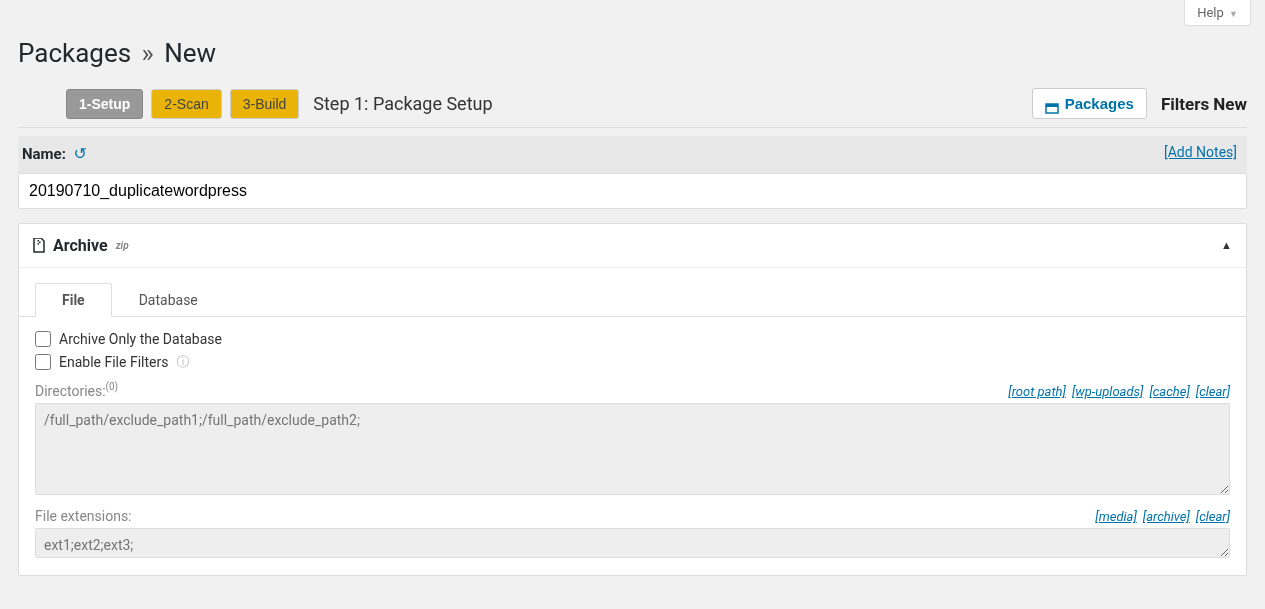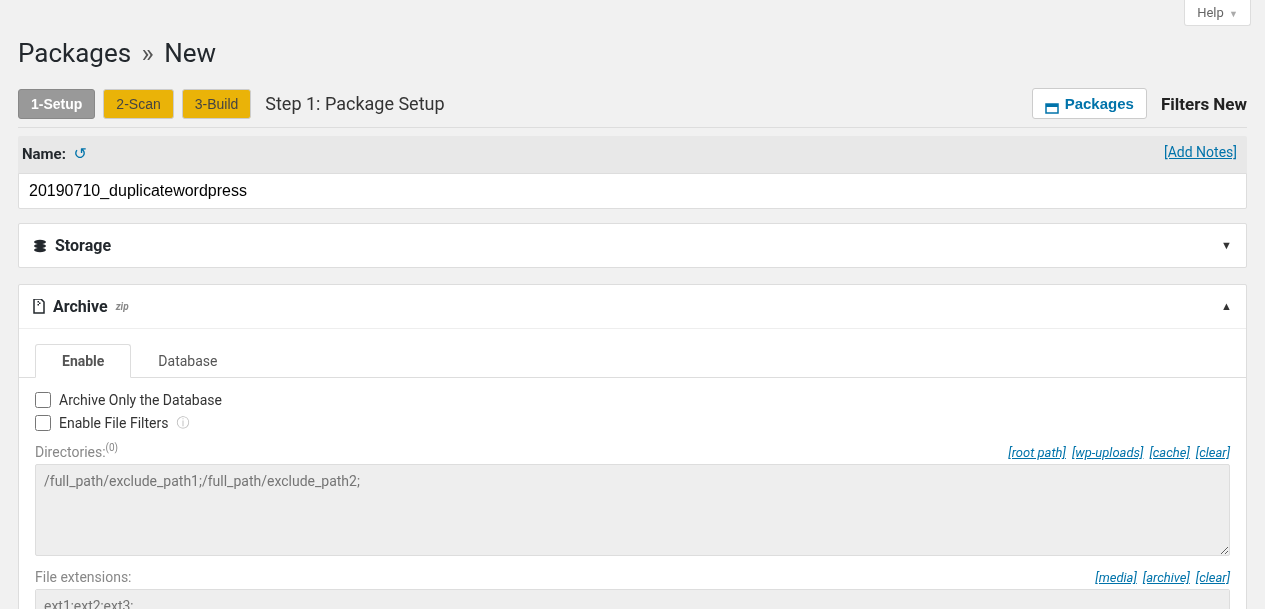--- a/index.html
+++ b/index.html
@@ -58,20 +58,21 @@
     padding: 6px 12px;
     font-size: 14px;
     color: #444;
     cursor: pointer;
   }
   .step-btn.active {
     background: #999;
     border-color: #888;
     color: #fff;
     font-weight: 600;
+    margin-left: 48px;
   }
   .step-title {
     font-size: 18px;
     color: #333;
     margin-left: 14px;
   }
   .toolbar-right {
     margin-left: auto;
     display: flex;
     align-items: center;
@@ -284,35 +285,20 @@
   </div>
 
   <div class="name-row">
     <label>Name:</label>
     <span class="reset-icon">↺</span>
     <span class="add-notes">[Add Notes]</span>
   </div>
   <input class="name-input" type="text" value="20190710_duplicatewordpress" style="">
 
   
-  <div class="panel">
-    <div class="panel-header">
-      <span class="title">
-        <span>
-          <svg class="ico-svg" width="14" height="14" viewBox="0 0 14 14">
-              <ellipse cx="7" cy="3" rx="6" ry="2.2" fill="#23282d"></ellipse>
-              <ellipse cx="7" cy="7" rx="6" ry="2.2" fill="#23282d"></ellipse>
-              <ellipse cx="7" cy="11" rx="6" ry="2.2" fill="#23282d"></ellipse>
-            </svg>
-        </span>
-        <span>Storage</span>
-      </span>
-      <span class="caret">▼</span>
-    </div>
-  </div>
 
   
   <div class="panel">
     <div class="panel-header">
       <span class="title">
         <span>
           <svg class="ico-svg" width="12" height="15" viewBox="0 0 12 15">
               <path d="M1 0 h7 l3 3 v11 H1 Z" fill="none" stroke="#23282d" stroke-width="1.5"></path>
               <rect x="4.5" y="2" width="1.5" height="1.5" fill="#23282d"></rect>
               <rect x="6" y="3.5" width="1.5" height="1.5" fill="#23282d"></rect>
@@ -321,21 +307,21 @@
         </span>
         <span>Archive</span>
         <span class="sup">zip</span>
       </span>
       <span class="caret">▲</span>
     </div>
 
     <div class="panel-body">
 
       <div class="tabs">
-        <div class="tab active">Enable</div>
+        <div class="tab active">File</div>
         <div class="tab">Database</div>
       </div>
 
       <div class="checkbox-row">
         <input type="checkbox" style="">
         <span>Archive Only the Database</span>
       </div>
       <div class="checkbox-row">
         <input type="checkbox" style="">
         <span>Enable File Filters</span>

